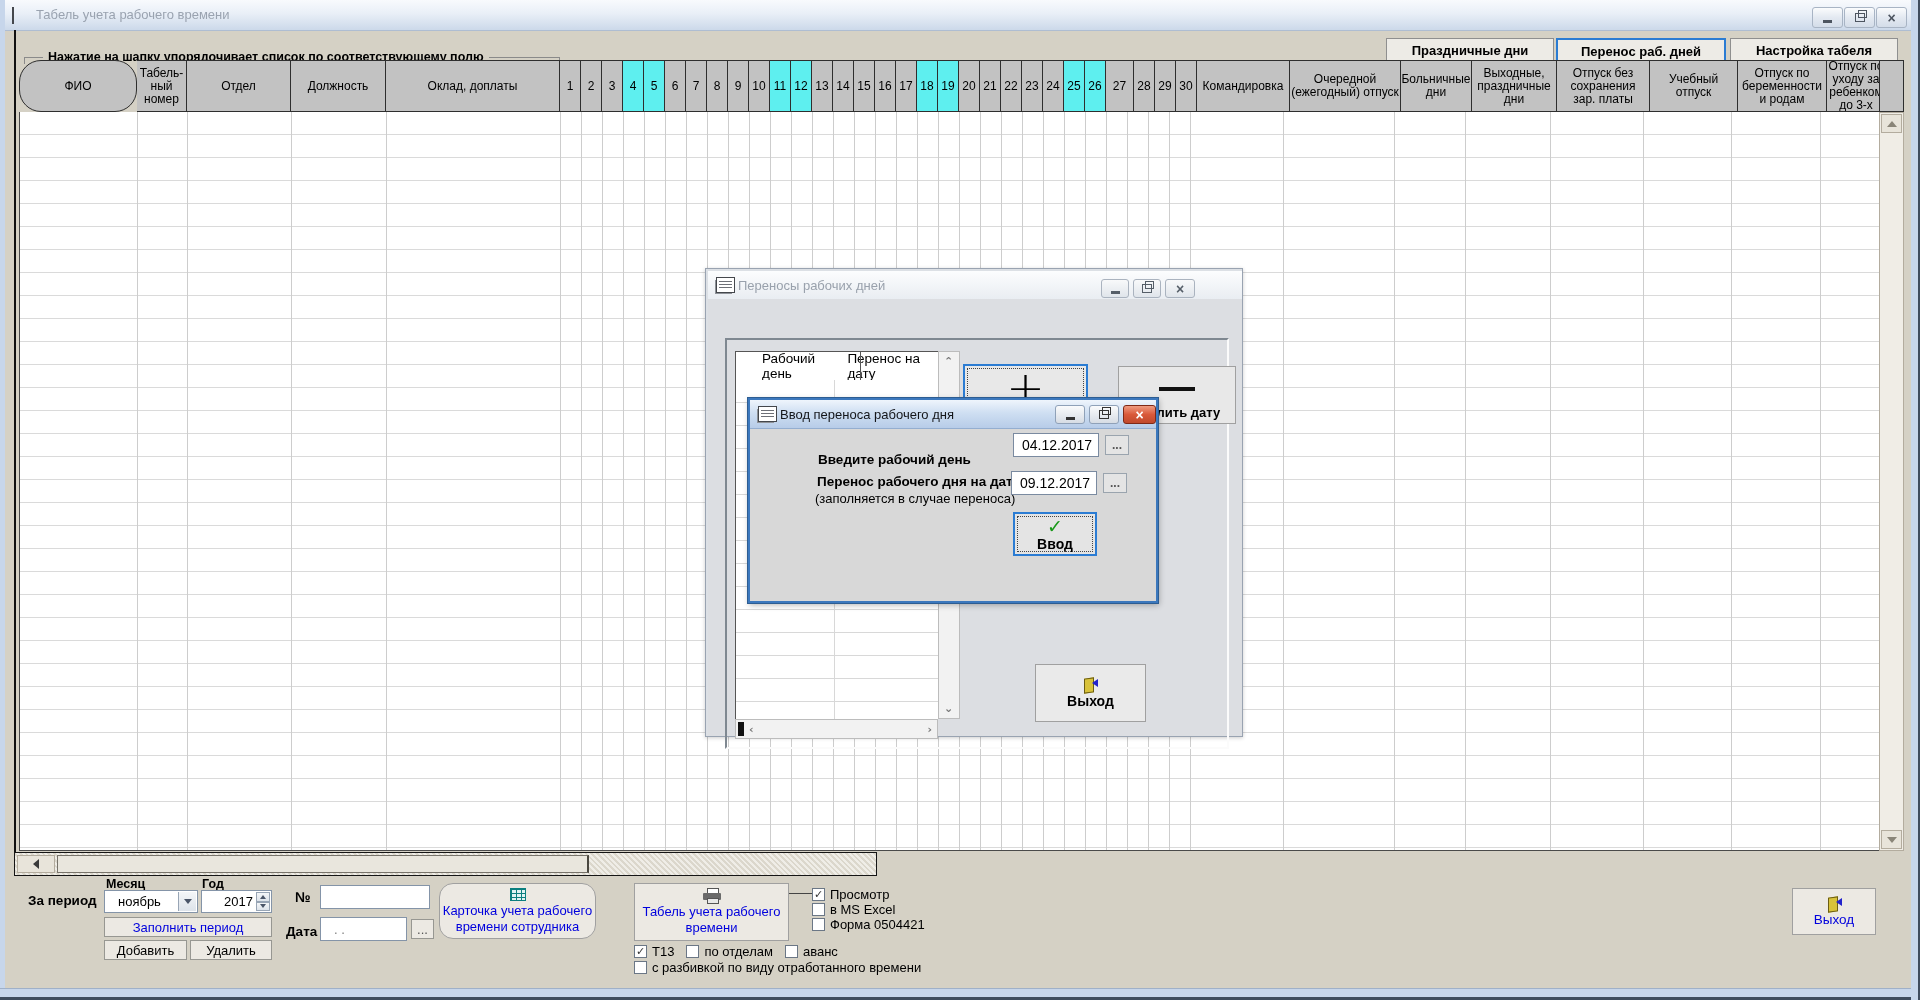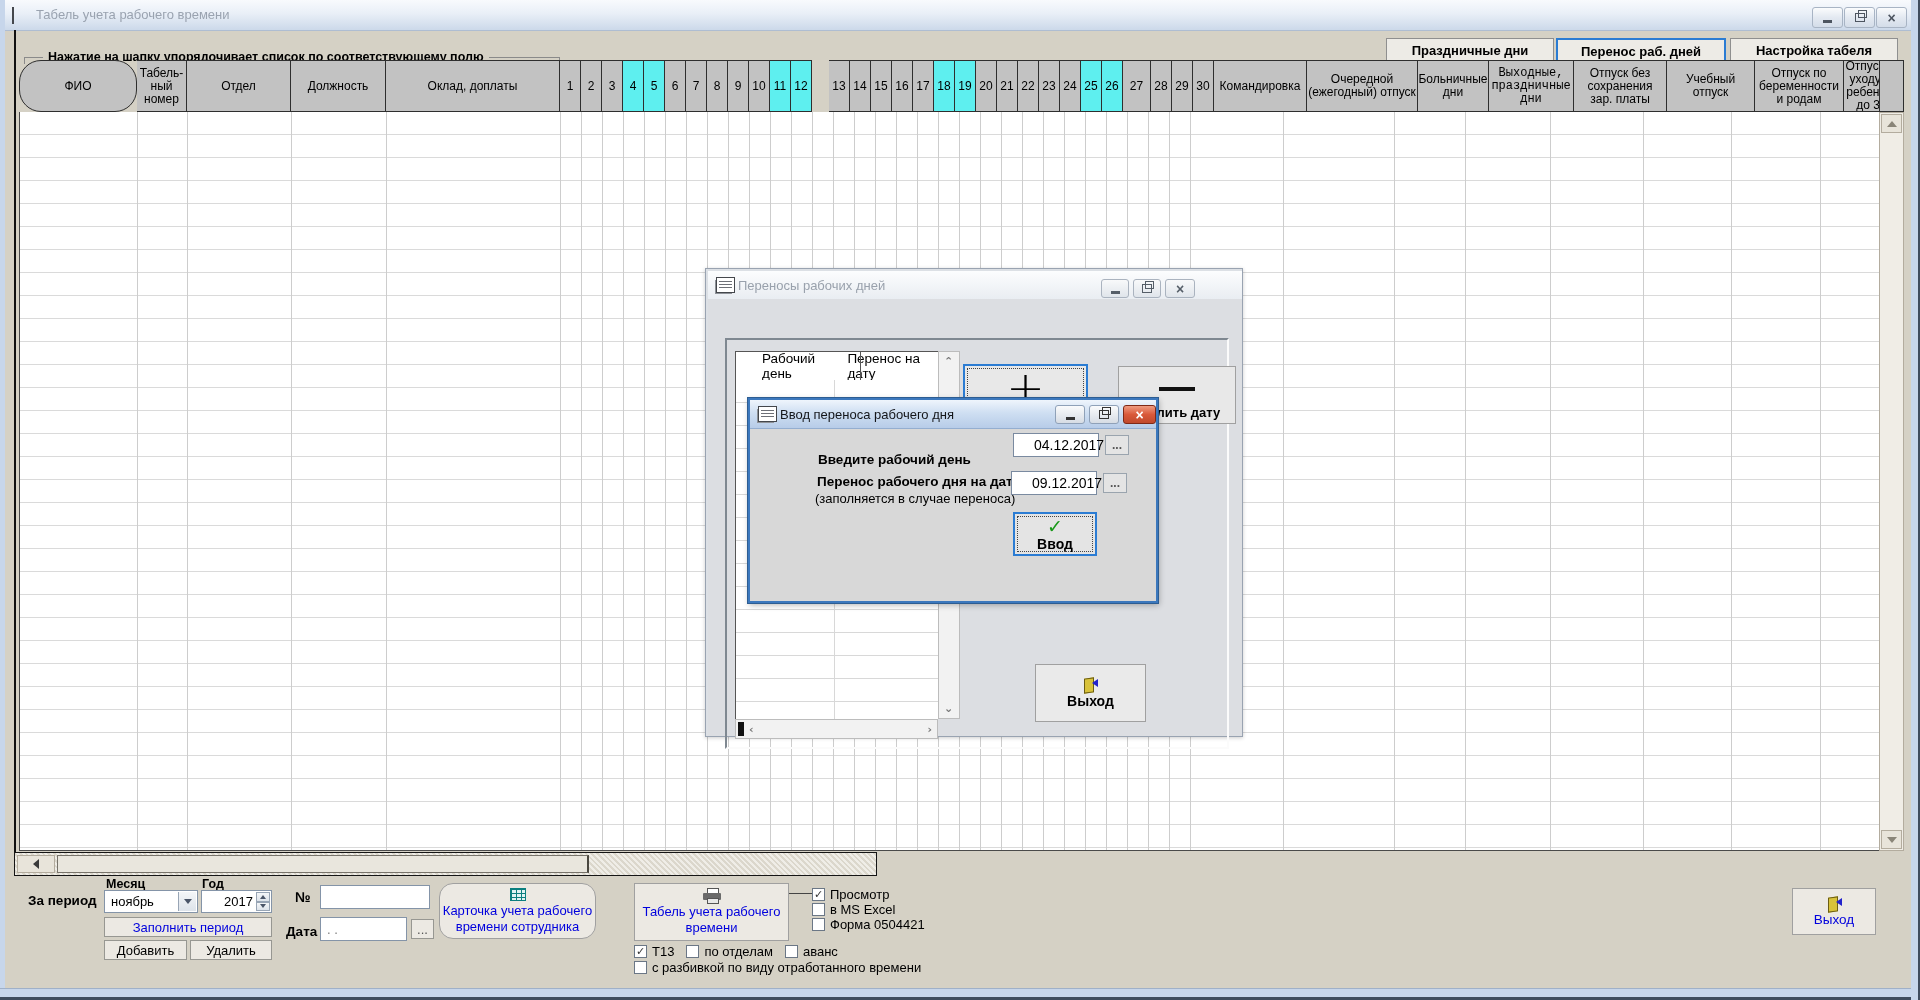--- a/index.html
+++ b/index.html
@@ -47,21 +47,21 @@
   .tri-down{width:0;height:0;border-left:5px solid transparent;border-right:5px solid transparent;border-top:6px solid #8a8578;}
   .tri-left{width:0;height:0;border-top:5px solid transparent;border-bottom:5px solid transparent;border-right:6px solid #3a3a3a;}
   #hscroll{left:14px;top:852px;width:863px;height:24px;box-sizing:border-box;border:1px solid #151515;
     background:repeating-linear-gradient(45deg,#efede7 0px,#efede7 2px,#dbd7cc 2px,#dbd7cc 4px);}
   #hthumb{left:42px;top:2px;width:532px;height:18px;background:#e9e6dd;border:1px solid #77736a;border-right:2px solid #4a473f;box-sizing:border-box;position:absolute;}
   #blackline-left{left:14px;top:30px;width:2px;height:846px;background:#111;}
   
   .blabel{font-weight:bold;font-size:13px;}
   .btn{box-sizing:border-box;background:#ece9e3;border:1px solid #979792;display:flex;align-items:center;justify-content:center;font-size:13px;cursor:default;}
   .btn.blue{color:#0000dd;}
-  .field{box-sizing:border-box;background:#fff;border:1px solid #8494a8;font-size:13px;display:flex;align-items:center;padding-left:6px;}
+  .field{box-sizing:border-box;background:#fff;border:1px solid #8494a8;font-size:13px;display:flex;align-items:center;padding-left:13px;}
   .combo-arrow{position:absolute;right:1px;top:1px;bottom:1px;width:17px;background:linear-gradient(#f4f6f8,#dde3ea);border-left:1px solid #98a5b5;display:flex;align-items:center;justify-content:center;}
   .tri-dn-s{width:0;height:0;border-left:4px solid transparent;border-right:4px solid transparent;border-top:5px solid #4a5568;}
   .tri-up-s{width:0;height:0;border-left:3px solid transparent;border-right:3px solid transparent;border-bottom:4px solid #4a5568;}
   .tri-dn-xs{width:0;height:0;border-left:3px solid transparent;border-right:3px solid transparent;border-top:4px solid #4a5568;}
   .spin{position:absolute;right:1px;top:1px;bottom:1px;width:14px;display:flex;flex-direction:column;}
   .spin span{flex:1;background:linear-gradient(#f4f6f8,#dde3ea);border:1px solid #98a5b5;display:flex;align-items:center;justify-content:center;}
   .cb{box-sizing:border-box;width:13px;height:13px;background:#fff;border:1px solid #6b7786;display:inline-flex;align-items:center;justify-content:center;
      font-family:"DejaVu Sans",sans-serif;font-size:11px;font-weight:bold;color:#333;}
   .cb.checked:after{content:"\2713";}
   .cb-label{font-size:13px;margin-left:5px;}
@@ -102,21 +102,21 @@
   .plus-glyph{font-size:46px;font-weight:300;line-height:34px;font-family:"DejaVu Sans",sans-serif;}
   .minus-glyph{width:36px;height:4px;background:#111;margin:16px 0 14px;}
   #dlg2{left:748px;top:398px;width:410px;height:205px;background:#d8d8d8;border:2px solid #3c78bd;box-shadow:0 0 0 1px #2d5d92,1px 2px 6px rgba(0,0,0,.3);}
   #dlg2-titlebar{left:0;top:0;width:406px;height:28px;position:absolute;
      background:linear-gradient(#eff5fc,#cfdff2 45%,#b7cce8);border-bottom:1px solid #94aed0;}
   #dlg2 .dlg-title-text{color:#14161a;}
   .dwinbtn.active{background:linear-gradient(#fafbfc,#d6dce4);border:1px solid #8fa1b8;color:#333;}
   .dwinbtn.close-red{background:linear-gradient(#ef9c82,#d9593a 50%,#c0492c);border:1px solid #7e2917;color:#fff;}
   .dlg-label{position:absolute;font-weight:bold;font-size:13.5px;}
   .dlg-note{position:absolute;font-size:13px;}
-  .dfield{position:absolute;box-sizing:border-box;background:#fff;border:1px solid #7a8aa0;font-size:14px;display:flex;align-items:center;padding-left:20px;}
+  .dfield{position:absolute;box-sizing:border-box;background:#fff;border:1px solid #7a8aa0;font-size:14px;display:flex;align-items:center;padding-left:8px;}
   .browse-btn{position:absolute;box-sizing:border-box;background:#e4e4e4;border:1px solid #9aa4ae;color:#555;display:flex;align-items:center;justify-content:center;font-size:12px;font-weight:bold;}
   .check-glyph{color:#189818;font-family:"DejaVu Sans",sans-serif;font-size:19px;font-weight:bold;line-height:20px;}
   #bottom-border{left:0;top:988px;width:1920px;height:9px;background:#c7d6eb;border-top:1px solid #9fb0c8;}
   #bottom-dark{left:0;top:997px;width:1920px;height:3px;background:#3f4c5e;}
   #right-strip{left:1911px;top:0;width:7px;height:1000px;background:#c7d6eb;}
   #right-dark{left:1918px;top:0;width:2px;height:1000px;background:#3f4c5e;}
   #left-strip{left:0;top:0;width:5px;height:1000px;background:#c7d6eb;}
 </style>
 </head>
 <body>
@@ -158,42 +158,42 @@
     <div class="hcell" style="width: 21px;">3</div>
     <div class="hcell weekend" style="width: 21px;">4</div>
     <div class="hcell weekend" style="width: 21px;">5</div>
     <div class="hcell" style="width: 21px;">6</div>
     <div class="hcell" style="width: 21px;">7</div>
     <div class="hcell" style="width: 21px;">8</div>
     <div class="hcell" style="width: 21px;">9</div>
     <div class="hcell" style="width: 21px;">10</div>
     <div class="hcell weekend" style="width: 21px;">11</div>
     <div class="hcell weekend" style="width: 21px;">12</div>
-    <div class="hcell" style="width: 21px; margin-left: 17px;">13</div>
+    <div class="hcell" style="width: 21px;">13</div>
     <div class="hcell" style="width: 21px;">14</div>
     <div class="hcell" style="width: 21px;">15</div>
     <div class="hcell" style="width: 21px;">16</div>
     <div class="hcell" style="width: 21px;">17</div>
     <div class="hcell weekend" style="width: 21px;">18</div>
     <div class="hcell weekend" style="width: 21px;">19</div>
     <div class="hcell" style="width: 21px;">20</div>
     <div class="hcell" style="width: 21px;">21</div>
     <div class="hcell" style="width: 21px;">22</div>
     <div class="hcell" style="width: 21px;">23</div>
     <div class="hcell" style="width: 21px;">24</div>
     <div class="hcell weekend" style="width: 21px;">25</div>
     <div class="hcell weekend" style="width: 21px;">26</div>
     <div class="hcell" style="width: 28px;">27</div>
     <div class="hcell" style="width: 21px;">28</div>
     <div class="hcell" style="width: 21px;">29</div>
     <div class="hcell" style="width: 21px;">30</div>
     <div class="hcell" style="width: 93px;">Командировка</div>
     <div class="hcell" style="width: 111px;">Очередной (ежегодный) отпуск</div>
     <div class="hcell" style="width: 71px;">Больничные дни</div>
-    <div class="hcell" style="width: 85px; font-family: Liberation Mono, monospace;">Выходные, праздничные дни</div>
+    <div class="hcell" style="width: 85px;">Выходные, праздничные дни</div>
     <div class="hcell" style="width: 93px;">Отпуск без сохранения зар. платы</div>
     <div class="hcell" style="width: 88px;">Учебный отпуск</div>
     <div class="hcell" style="width: 89px;">Отпуск по беременности и родам</div>
     <div class="hcell" style="width: 59px;">Отпуск по уходу за ребенком до 3-х</div>
   </div>
 <div class="abs" id="grid-body">
     <span class="vline" style="left: 117px;"></span>
     <span class="vline" style="left: 167px;"></span>
     <span class="vline" style="left: 271px;"></span>
     <span class="vline" style="left: 366px;"></span>

